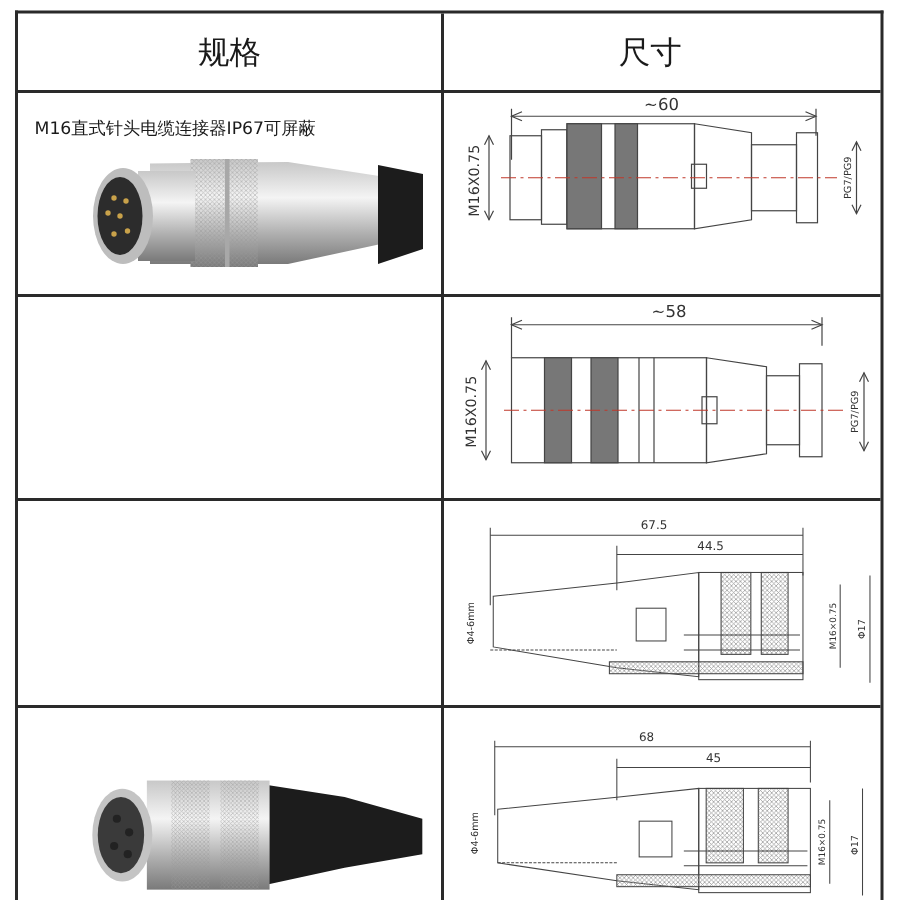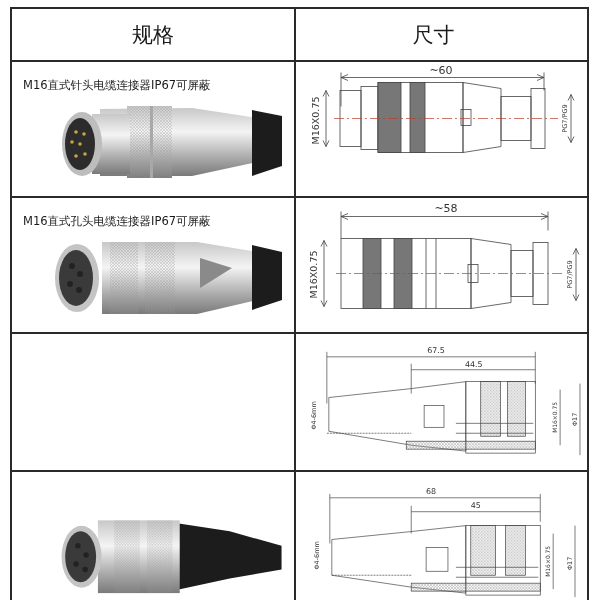--- a/index.html
+++ b/index.html
@@ -86,36 +86,20 @@
         <line x1="38" y1="56" x2="262" y2="56" stroke="#c0392b" stroke-width="0.7" stroke-dasharray="10,3,2,3"></line>
         <text x="145" y="11" font-size="11" fill="#333" text-anchor="middle">~60</text>
         <text transform="translate(23,58) rotate(-90)" font-size="9.5" fill="#333" text-anchor="middle">M16X0.75</text>
         <text transform="translate(271,56) rotate(-90)" font-size="6.5" fill="#333" text-anchor="middle">PG7/PG9</text>
       </svg>
     </div>
   </div>
   <div class="hline" style="top:187px"></div>
 
   <div class="row" style="top:189px;height:134px">
-    <div class="cell-left">
-      <div class="label">M16直式孔头电缆连接器IP67可屏蔽</div>
-      <svg class="photo" viewBox="0 0 250 100">
-        <polygon points="70,12 165,12 225,22 225,70 165,84 70,84" fill="url(#mg1)"></polygon>
-        <rect x="78" y="12" width="28" height="72" fill="url(#knurl)" opacity="0.6"></rect>
-        <rect x="113" y="12" width="30" height="72" fill="url(#knurl)" opacity="0.6"></rect>
-        <polygon points="168,28 200,38 168,58" fill="#8a8a8a"></polygon>
-        <ellipse cx="45" cy="48" rx="22" ry="34" fill="#c4c4c4"></ellipse>
-        <ellipse cx="44" cy="48" rx="17" ry="28" fill="#3a3a3a"></ellipse>
-        <circle cx="40" cy="36" r="3" fill="#222"></circle>
-          <circle cx="48" cy="44" r="3" fill="#222"></circle>
-          <circle cx="38" cy="54" r="3" fill="#222"></circle>
-          <circle cx="47" cy="60" r="3" fill="#222"></circle>
-        <polygon points="220,15 250,22 256,45 250,70 220,80" fill="#1c1c1c"></polygon>
-      </svg>
-    </div>
     <div class="cell-right">
       <svg class="drawing" viewBox="0 0 291 134">
         <g stroke="#444" stroke-width="0.8" fill="none">
           <line x1="45" y1="18" x2="252" y2="18"></line>
             <polyline points="52,15 45,18 52,21"></polyline>
             <polyline points="245,15 252,18 245,21"></polyline>
           <line x1="45" y1="13" x2="45" y2="40"></line>
             <line x1="252" y1="13" x2="252" y2="32"></line>
           <rect x="45" y="40" width="130" height="70"></rect>
           <rect x="67" y="40" width="18" height="70" fill="#777"></rect>

